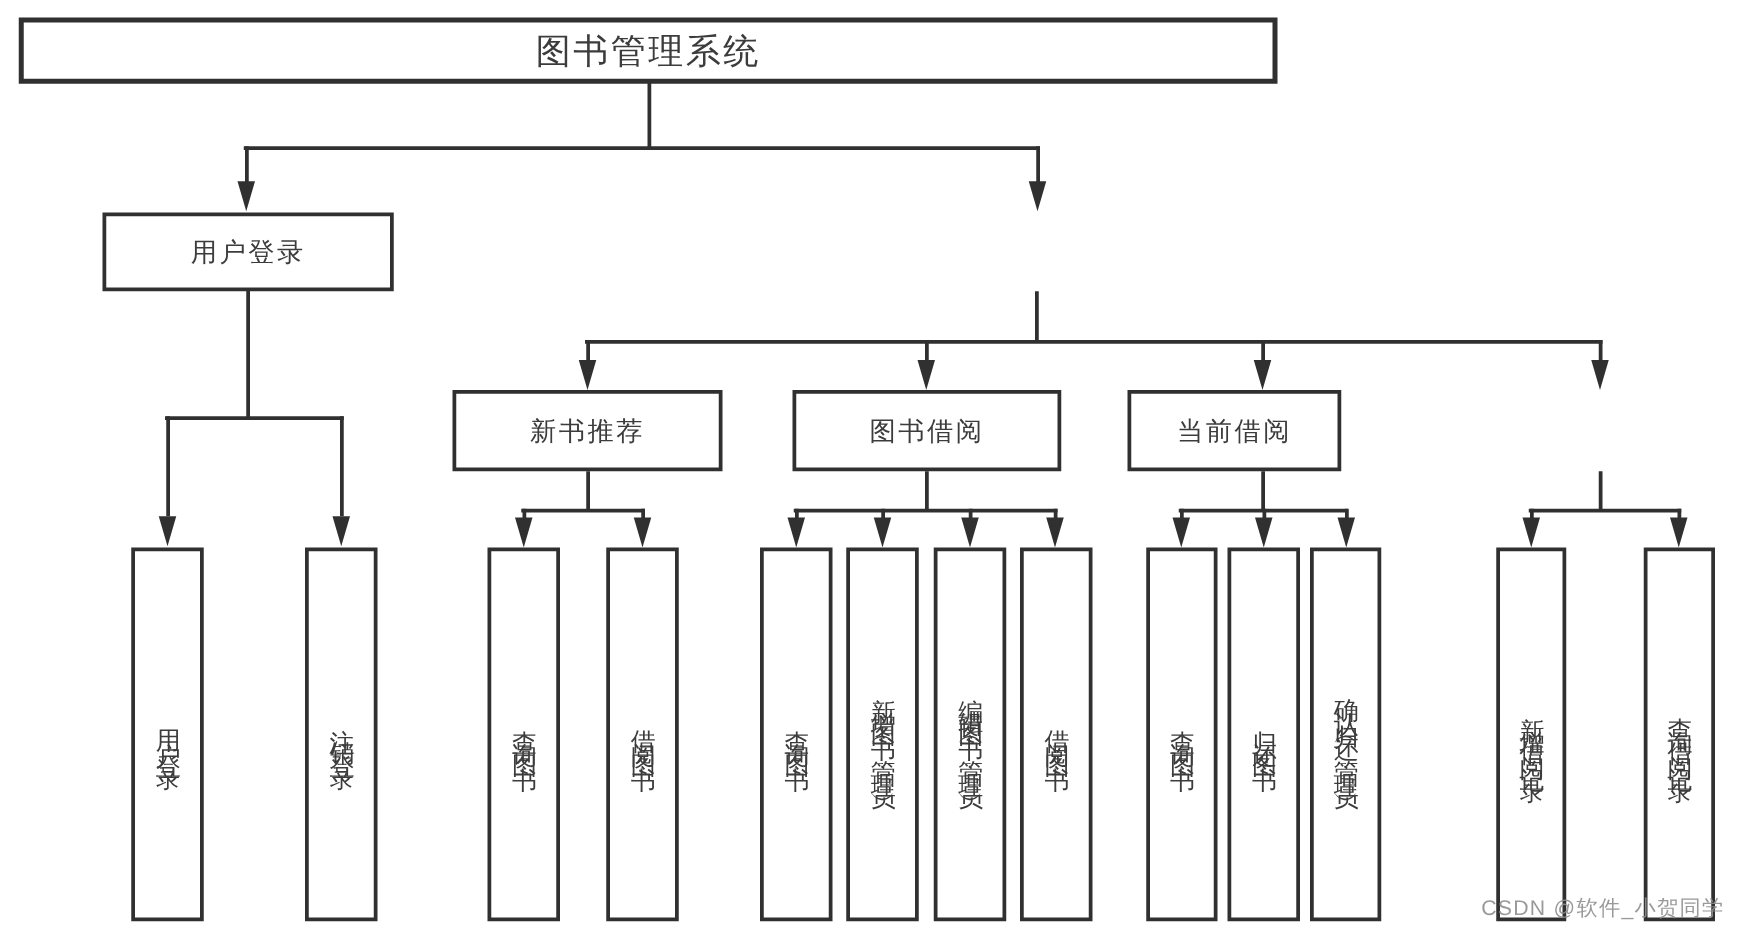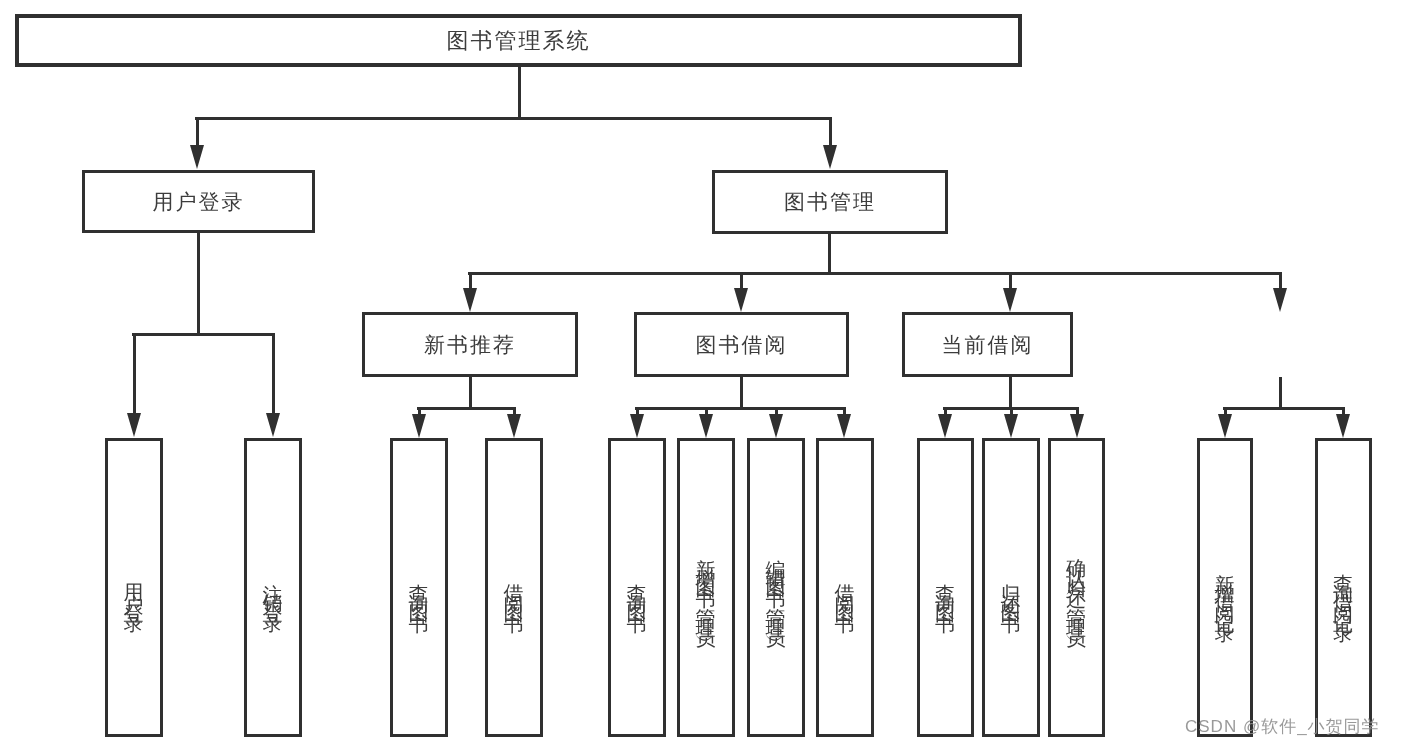--- a/index.html
+++ b/index.html
@@ -17,21 +17,21 @@
     color:var(--text);
     overflow:hidden;
   }
   .box{
     position:absolute;
     background:#fff;
     border:3px solid var(--line);
     box-sizing:border-box;
     display:flex;align-items:center;justify-content:center;
   }
-  .box.root{border-width:4px;font-size:22px;letter-spacing:2px;}
+  .box.root{border-width:4px;font-size:28px;letter-spacing:2px;}
   .box.h{font-size:21px;letter-spacing:2px;}
   .box.v{font-size:20px;}
   .vtext{
     writing-mode:vertical-rl;
     text-orientation:mixed;
     letter-spacing:10px;
     line-height:1;
     white-space:nowrap;
   }
   .line{position:absolute;background:var(--line);}
@@ -60,23 +60,20 @@
 
   <div class="line" style="left:518px;top:66px;width:3px;height:52px"></div>
   <div class="line" style="left:195px;top:117px;width:637px;height:3px"></div>
   <div class="line" style="left:196px;top:117px;width:3px;height:29px"></div>
   <div class="line" style="left:829px;top:117px;width:3px;height:29px"></div>
   <div class="arrow" style="left:190px;top:145px"></div>
   <div class="arrow" style="left:823px;top:145px"></div>
 
   <div class="box h" style="left:82px;top:170px;width:233px;height:63px">
     <span>用户登录</span>
-  </div>
-  <div class="box h" style="left:712px;top:170px;width:236px;height:64px">
-    <span>图书管理</span>
   </div>
 
   <div class="line" style="left:197px;top:232px;width:3px;height:102px"></div>
   <div class="line" style="left:132px;top:333px;width:143px;height:3px"></div>
   <div class="line" style="left:133px;top:333px;width:3px;height:80px"></div>
   <div class="line" style="left:272px;top:333px;width:3px;height:80px"></div>
   <div class="arrow" style="left:127px;top:413px"></div>
   <div class="arrow" style="left:266px;top:413px"></div>
 
   <div class="line" style="left:828px;top:233px;width:3px;height:41px"></div>

